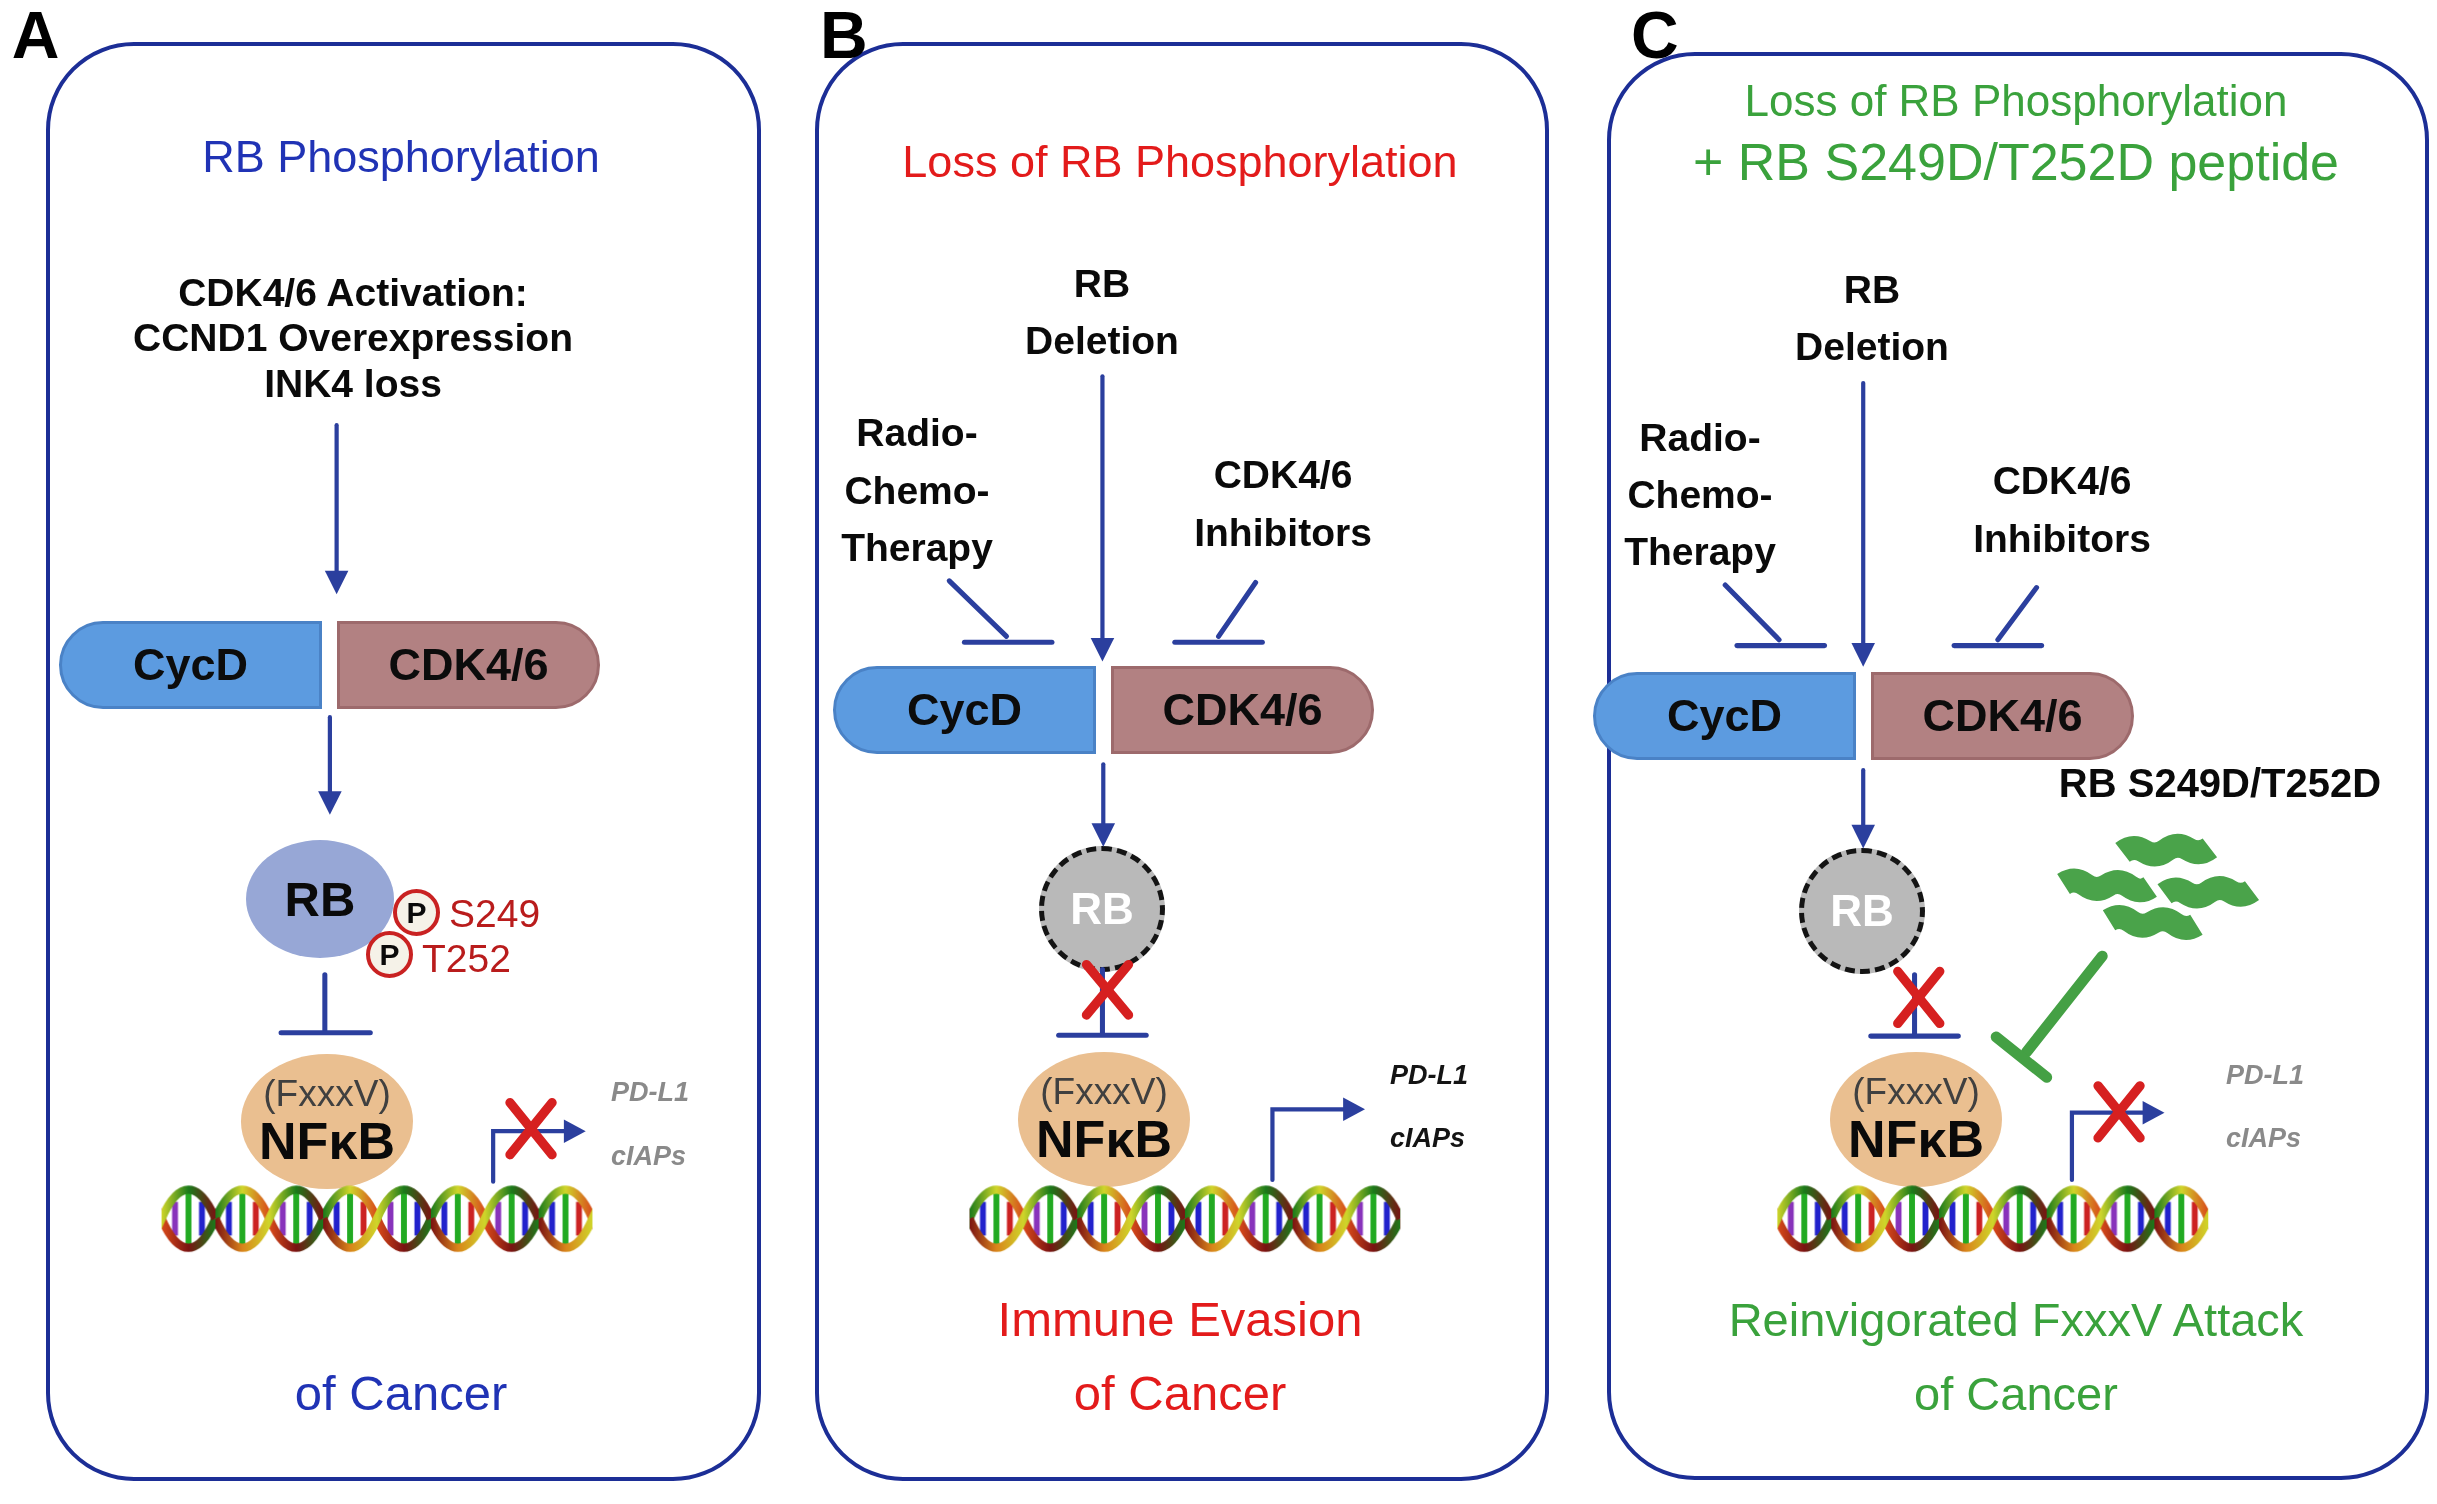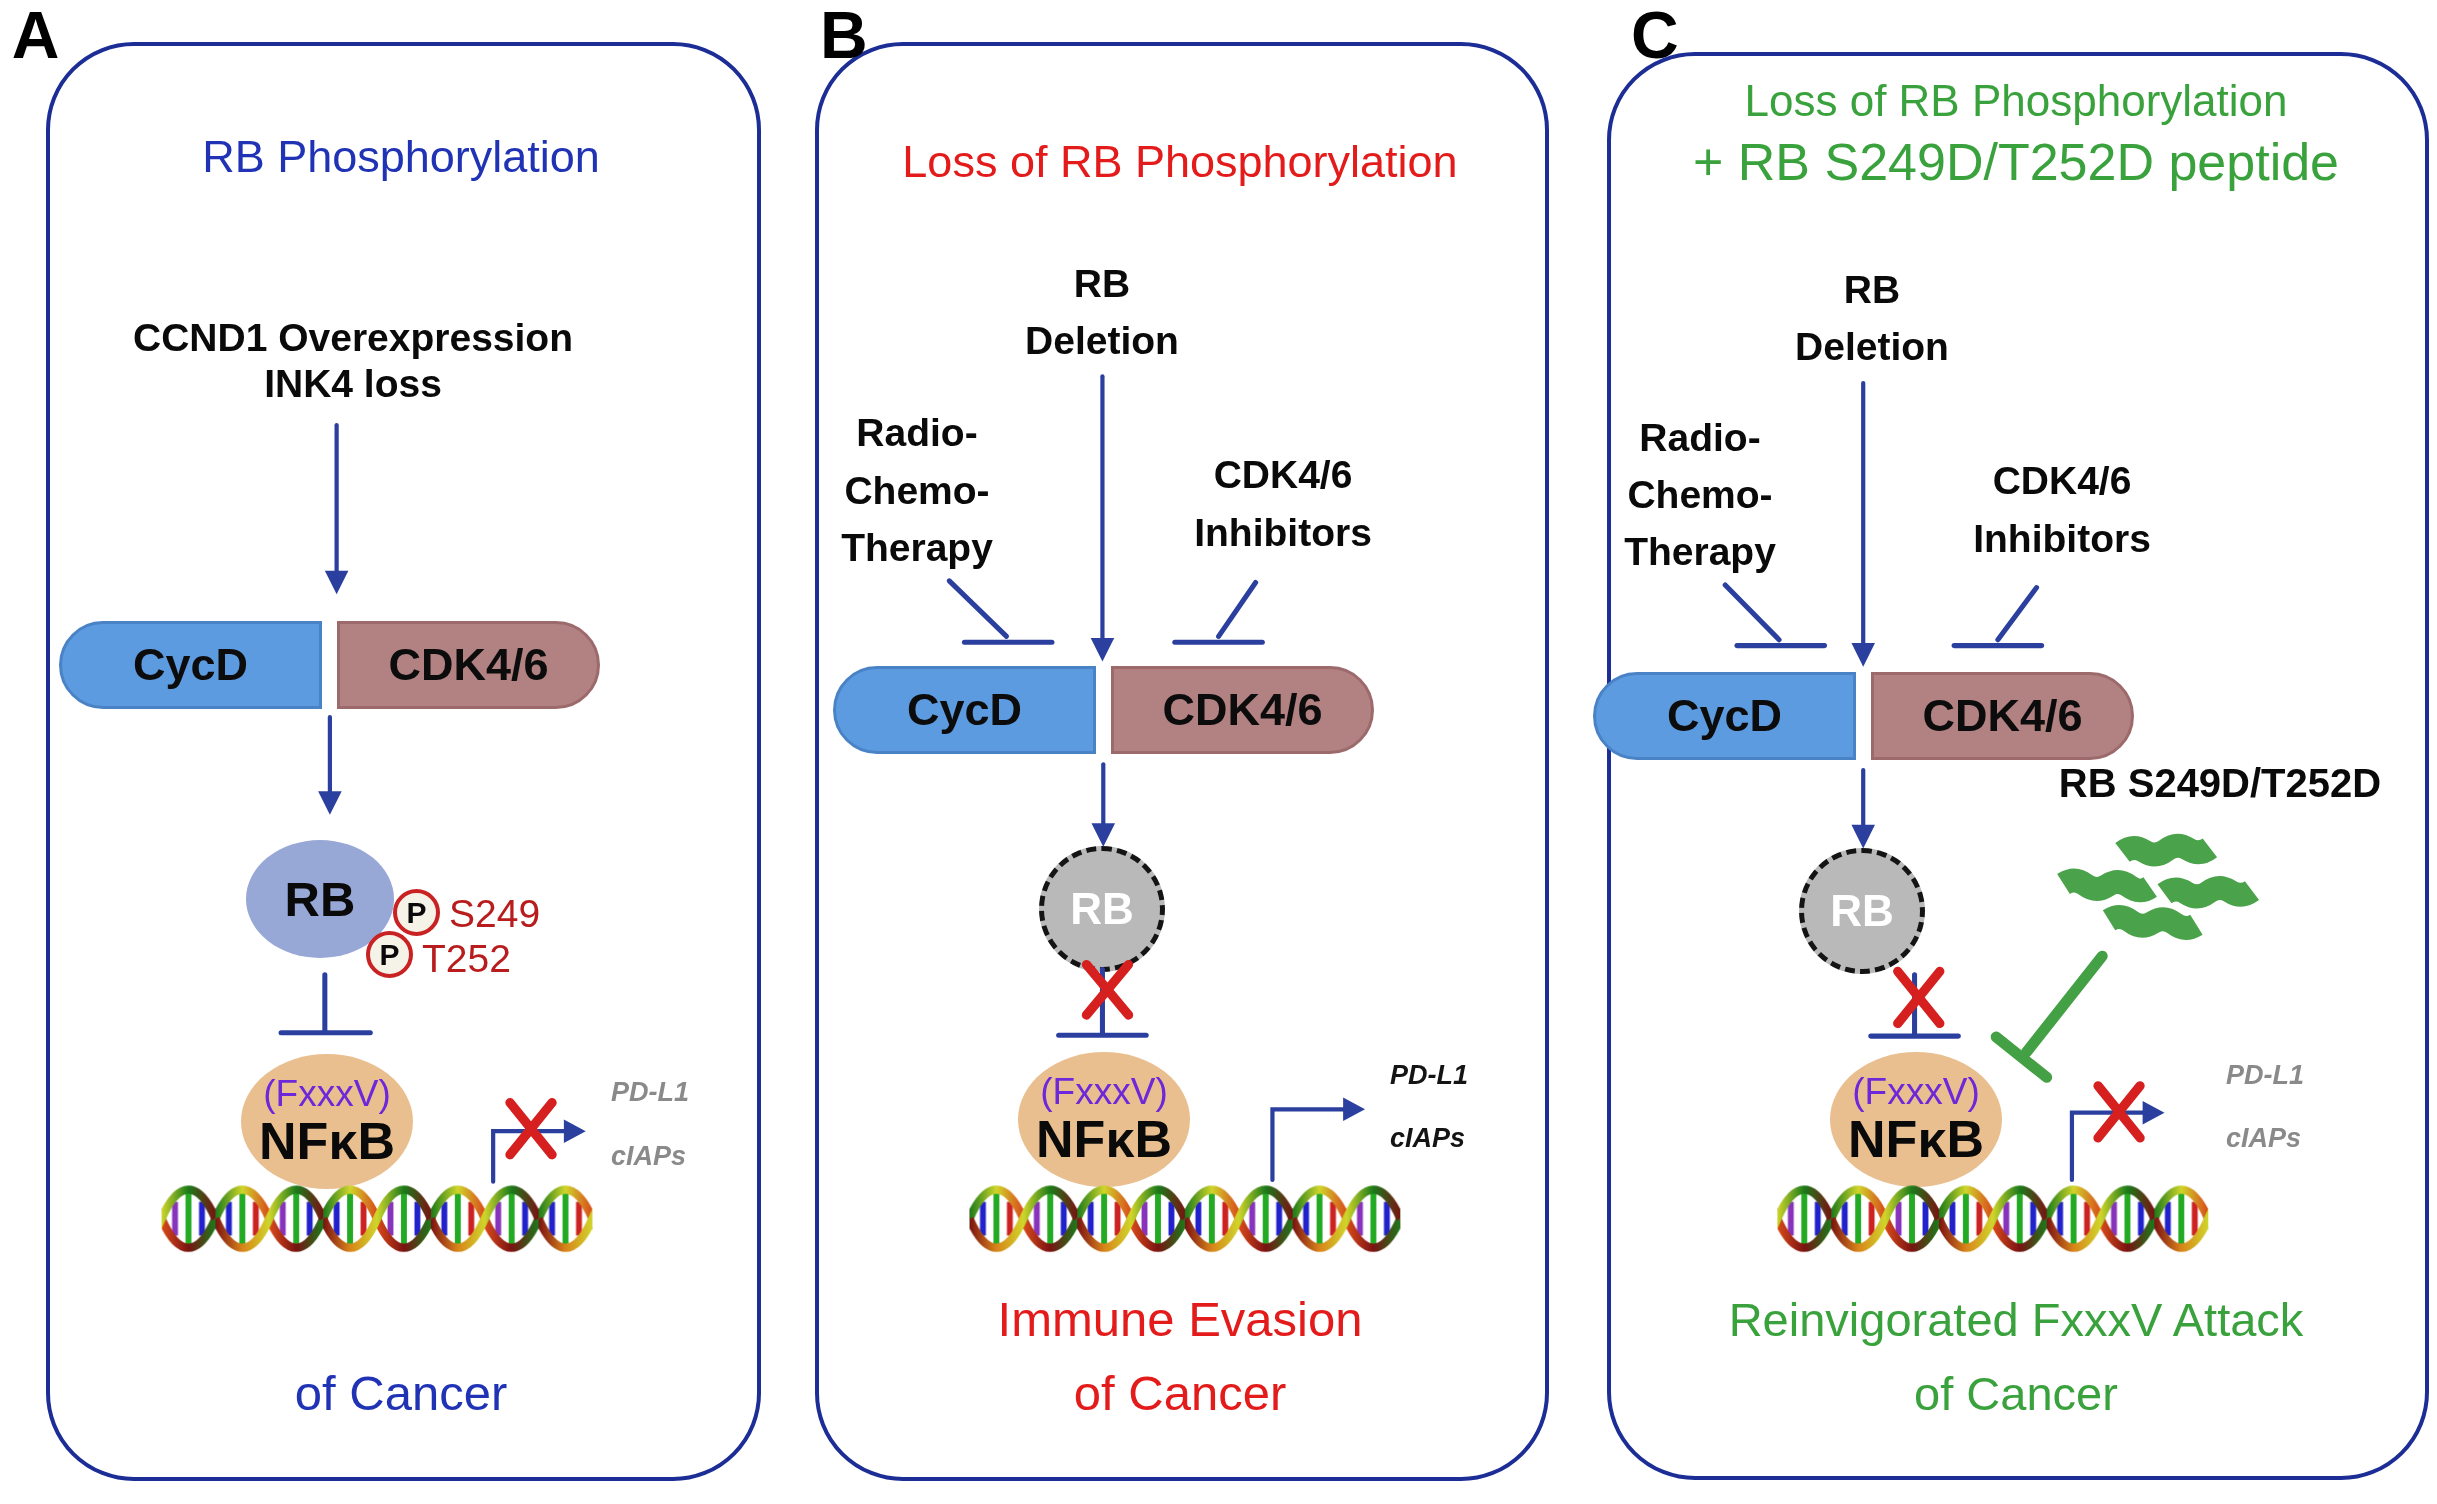--- a/index.html
+++ b/index.html
@@ -23,21 +23,21 @@
           display:flex;align-items:center;justify-content:center;}
   .pill-txt{font-size:45px;font-weight:bold;color:#0c0c0c;}
   .rb-a{position:absolute;left:246px;top:840px;width:148px;height:118px;border-radius:50%;
         background:#97a7d6;display:flex;align-items:center;justify-content:center;}
   .rb-a span{font-size:49px;font-weight:bold;color:#0a0a0a;}
   .rb-gray{position:absolute;width:126px;height:126px;border-radius:50%;background:#b9b9b9;
         border:5px dashed #141414;box-sizing:border-box;display:flex;align-items:center;justify-content:center;}
   .rb-gray span{font-size:44px;font-weight:bold;color:#ffffff;}
   .nfkb{position:absolute;width:172px;height:135px;border-radius:50%;background:#eabf90;
         display:flex;flex-direction:column;align-items:center;justify-content:center;line-height:1.05;}
-  .nfkb .motif{font-size:37px;color:#6d28d9;}
+  .nfkb .motif{font-size:37px;color:#404040;}
   .nfkb .name{font-size:52px;font-weight:bold;color:#0a0a0a;}
   .p-badge{position:absolute;width:47px;height:47px;border-radius:50%;background:#f5f2e8;
         border:4.2px solid #c92222;box-sizing:border-box;display:flex;align-items:center;justify-content:center;}
   .p-badge span{font-size:30px;font-weight:bold;color:#0a0a0a;}
   .site-lbl{font-size:39px;color:#b91c1c;}
   .gene{font-style:italic;font-weight:bold;font-size:27px;}
   .gene-gray{color:#8a8a8a;}
   .gene-black{color:#141414;}
   svg.overlay{position:absolute;left:0;top:0;}
 </style>
@@ -48,20 +48,21 @@
 
   <div class="panel" style="left:46px;top:42px;width:707px;height:1431px;"></div>
   <div class="panel" style="left:815px;top:42px;width:726px;height:1431px;"></div>
   <div class="panel" style="left:1607px;top:52px;width:814px;height:1420px;"></div>
 
   <div class="corner-label" style="left:11.8px;top:1.7px;">A</div>
   <div class="corner-label" style="left:820px;top:1.7px;">B</div>
   <div class="corner-label" style="left:1631px;top:1.7px;">C</div>
 
   <div class="ctr t-title blue-t" style="left:401px;top:157px;">RB Phosphorylation</div>
+  <div class="ctr black-lbl" style="left:353px;top:293px;">CDK4/6 Activation:</div>
   <div class="ctr black-lbl" style="left:353px;top:338px;">CCND1 Overexpression</div>
   <div class="ctr black-lbl" style="left:353px;top:384px;text-align:center;">INK4 loss</div>
 
   <div class="pill-l" style="left:59px;top:621px;">
     <span class="pill-txt">CycD</span>
   </div>
   <div class="pill-r" style="left:337px;top:621px;">
     <span class="pill-txt">CDK4/6</span>
   </div>
 

